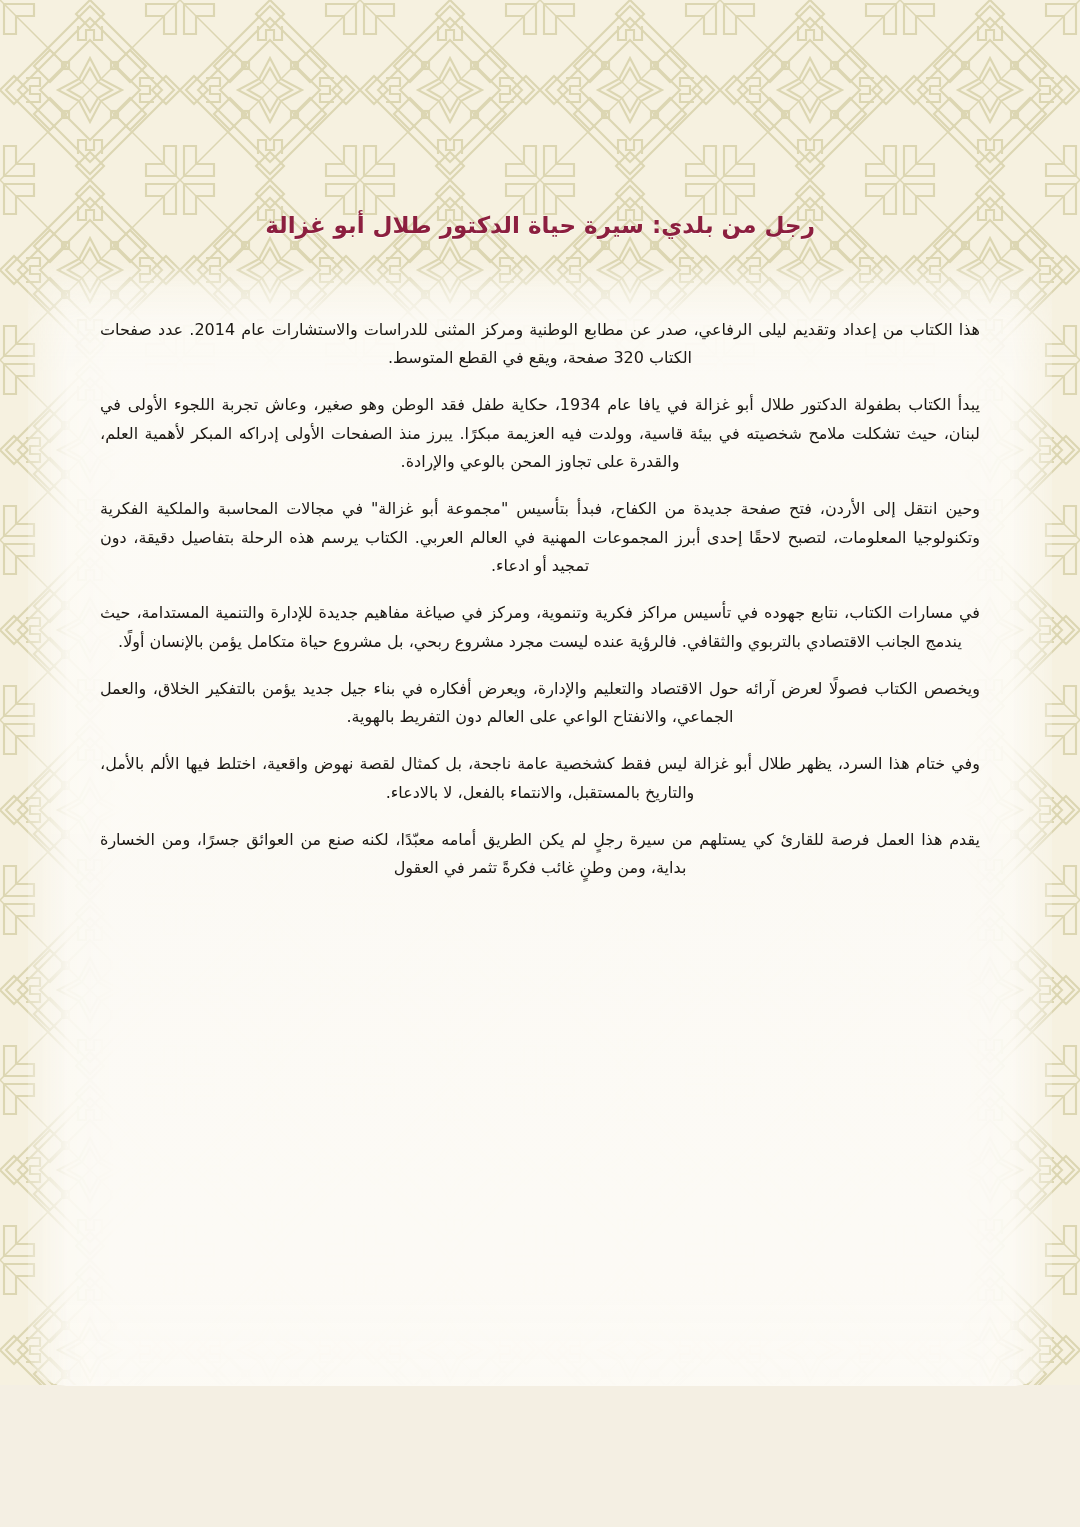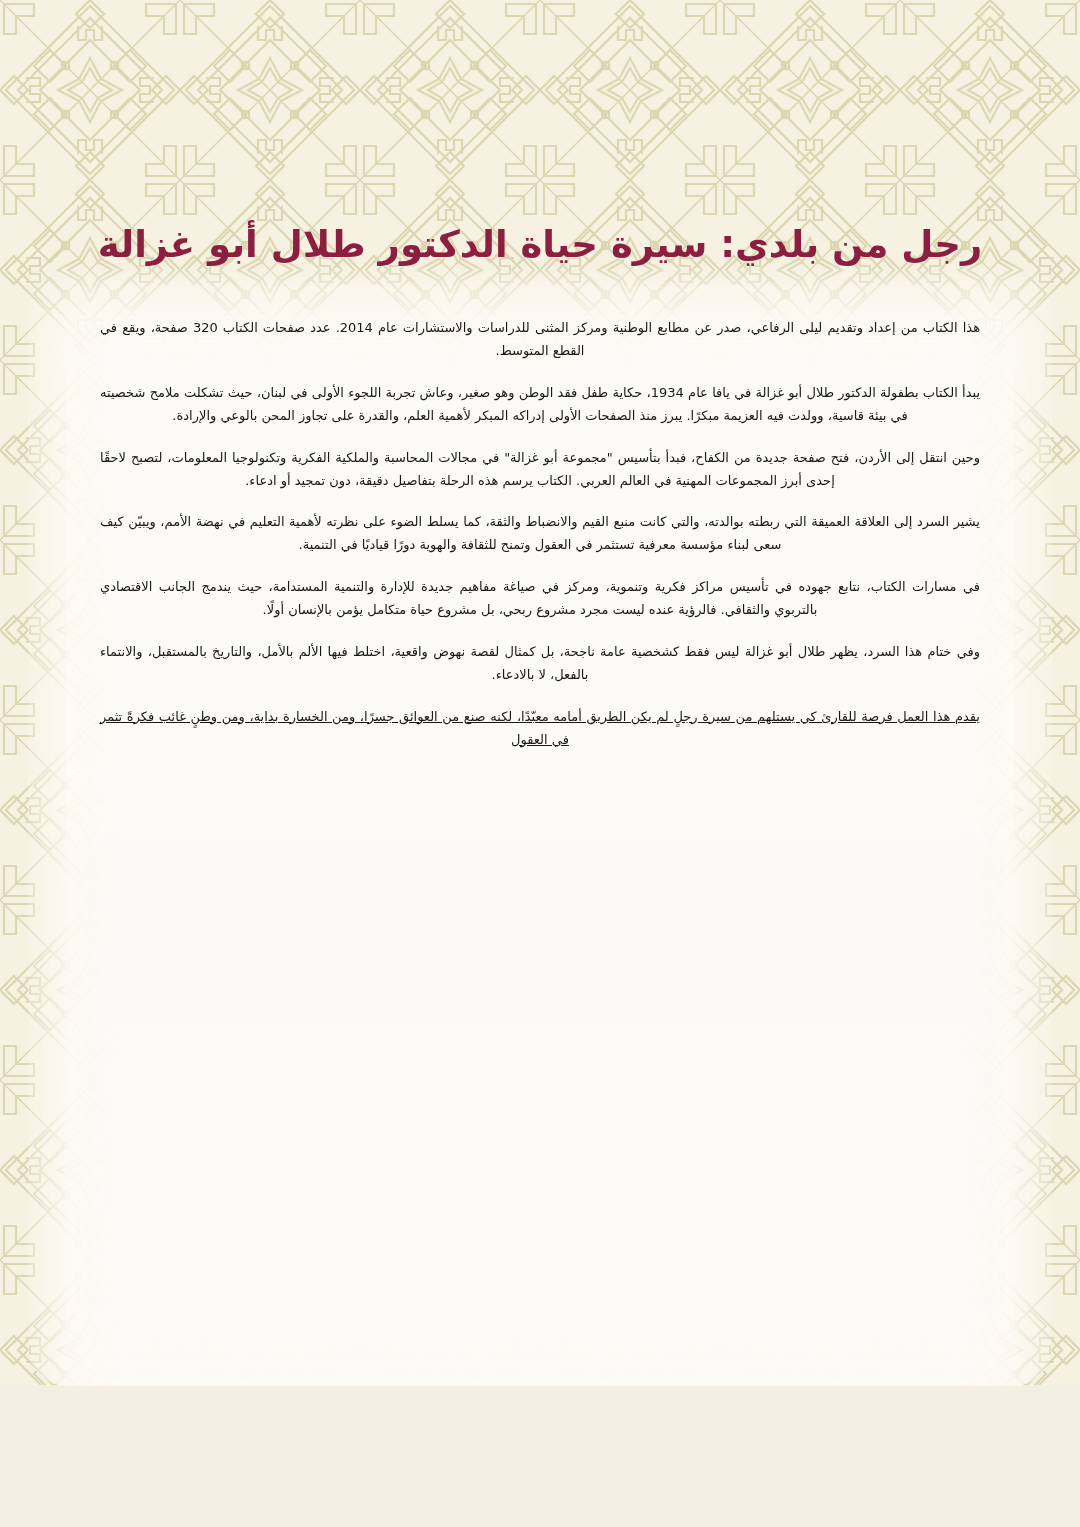--- a/index.html
+++ b/index.html
@@ -53,48 +53,48 @@
         rgba(0,0,0,1) 90px, rgba(0,0,0,1) calc(100% - 90px),
         rgba(0,0,0,0.9) calc(100% - 40px), rgba(0,0,0,0.25) 100%);
   }
 
   
   #doc-title{
     position:absolute;
     left:0; top:196px; width:1080px;
     text-align:center;
     color:#8C1F3F;
-    font-size:37px;
+    font-size:23px;
     font-weight:bold;
     letter-spacing:0px;
     line-height:1.3;
     z-index:5;
     text-shadow:0 1px 0 rgba(255,255,255,0.55);
     font-family:"DejaVu Sans","Liberation Sans",sans-serif;
   }
 
   
   #body-text{
     position:absolute;
     left:100px; top:316px;
     width:880px;
     z-index:6;
     color:#1b1712;
-    font-size:13px;
+    font-size:16px;
     line-height:1.78;
     text-align:justify;
     text-justify:inter-word;
     direction:rtl;
   }
   #body-text p{
     margin:0 0 18.5px 0;
     text-align:justify;
     text-align-last:center;
   }
-  #body-text p:last-child{margin-bottom:0;text-decoration:underline;}
+  #body-text p:last-child{margin-bottom:0;}
 </style>
 </head>
 <body>
 
 <div id="page">
 
   <div id="pattern-layer">
     <svg width="1080" height="1420" viewBox="0 0 1080 1420" xmlns="http://www.w3.org/2000/svg" aria-hidden="true">
       <defs>
         <pattern id="arabesque" width="180" height="180" patternUnits="userSpaceOnUse">
@@ -146,19 +146,19 @@
   <div id="bottom-fill"></div>
 
   <div id="content-card"></div>
 
   <h1 id="doc-title">رجل من بلدي: سيرة حياة الدكتور طلال أبو غزالة</h1>
 
   <div id="body-text">
     <p>هذا الكتاب من إعداد وتقديم ليلى الرفاعي، صدر عن مطابع الوطنية ومركز المثنى للدراسات والاستشارات عام 2014. عدد صفحات الكتاب 320 صفحة، ويقع في القطع المتوسط.</p>
     <p>يبدأ الكتاب بطفولة الدكتور طلال أبو غزالة في يافا عام 1934، حكاية طفل فقد الوطن وهو صغير، وعاش تجربة اللجوء الأولى في لبنان، حيث تشكلت ملامح شخصيته في بيئة قاسية، وولدت فيه العزيمة مبكرًا. يبرز منذ الصفحات الأولى إدراكه المبكر لأهمية العلم، والقدرة على تجاوز المحن بالوعي والإرادة.</p>
     <p>وحين انتقل إلى الأردن، فتح صفحة جديدة من الكفاح، فبدأ بتأسيس "مجموعة أبو غزالة" في مجالات المحاسبة والملكية الفكرية وتكنولوجيا المعلومات، لتصبح لاحقًا إحدى أبرز المجموعات المهنية في العالم العربي. الكتاب يرسم هذه الرحلة بتفاصيل دقيقة، دون تمجيد أو ادعاء.</p>
-    <p>يشير السرد إلى العلاقة العميقة التي ربطته بوالدته، والتي كانت منبع القيم والانضباط والثقة، كما يسلط الضوء على نظرته لأهمية التعليم في نهضة الأمم، ويبيّن كيف سعى لبناء مؤسسة معرفية تستثمر في العقول وتمنح للثقافة والهوية دورًا قياديًا في التنمية.</p>
     <p>في مسارات الكتاب، نتابع جهوده في تأسيس مراكز فكرية وتنموية، ومركز في صياغة مفاهيم جديدة للإدارة والتنمية المستدامة، حيث يندمج الجانب الاقتصادي بالتربوي والثقافي. فالرؤية عنده ليست مجرد مشروع ربحي، بل مشروع حياة متكامل يؤمن بالإنسان أولًا.</p>
+    <p>ويخصص الكتاب فصولًا لعرض آرائه حول الاقتصاد والتعليم والإدارة، ويعرض أفكاره في بناء جيل جديد يؤمن بالتفكير الخلاق، والعمل الجماعي، والانفتاح الواعي على العالم دون التفريط بالهوية.</p>
     <p>وفي ختام هذا السرد، يظهر طلال أبو غزالة ليس فقط كشخصية عامة ناجحة، بل كمثال لقصة نهوض واقعية، اختلط فيها الألم بالأمل، والتاريخ بالمستقبل، والانتماء بالفعل، لا بالادعاء.</p>
     <p>يقدم هذا العمل فرصة للقارئ كي يستلهم من سيرة رجلٍ لم يكن الطريق أمامه معبّدًا، لكنه صنع من العوائق جسرًا، ومن الخسارة بداية، ومن وطنٍ غائب فكرةً تثمر في العقول</p>
   </div>
 
 </div>
 
 </body></html>

